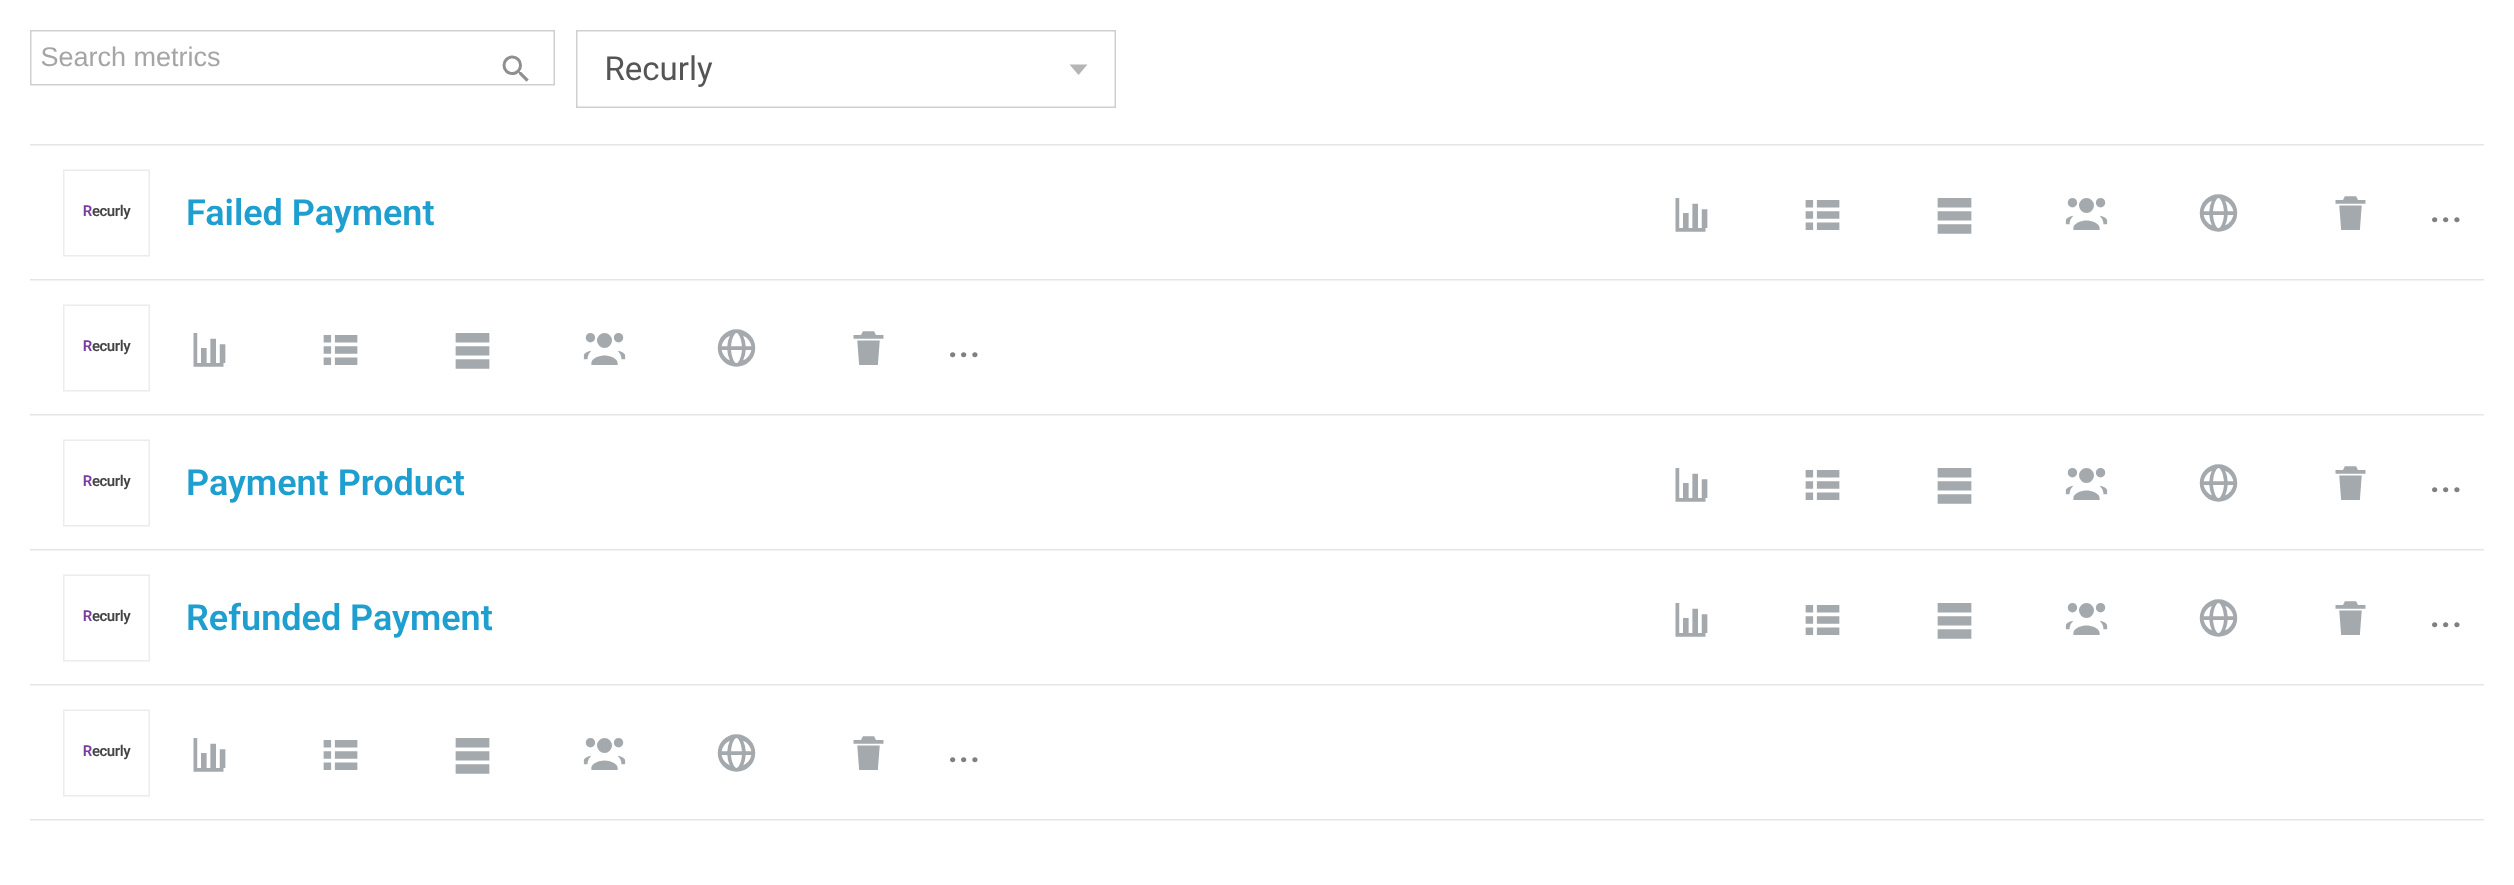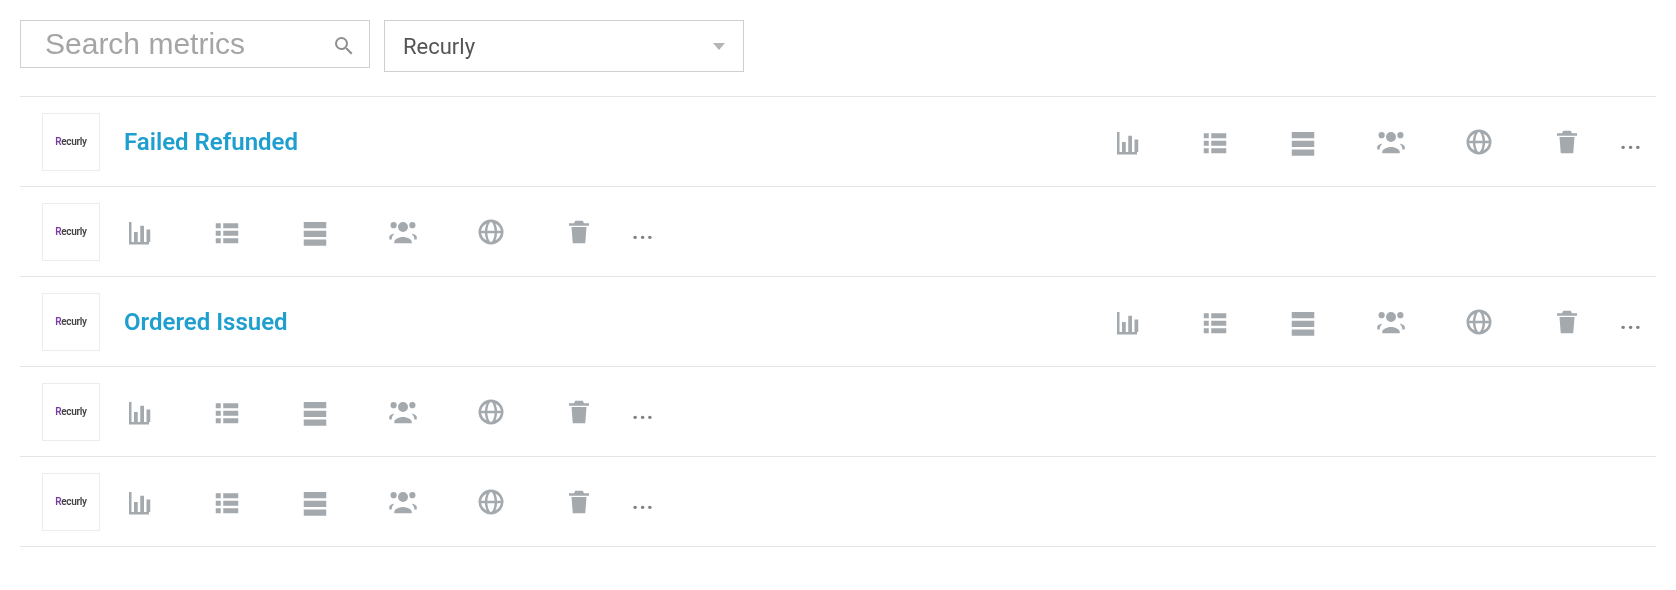--- a/index.html
+++ b/index.html
@@ -15,24 +15,24 @@
     display: flex;
     gap: 14px;
     margin-bottom: 24px;
   }
   .search-wrap {
     position: relative;
     width: 350px;
   }
   .search-input {
     width: 100%;
-    height: 48px;
+    height: 37px;
     border: 1px solid #cfcfcf;
-    font-size: 30px;
-    padding: 0 48px 0 24px;
+    font-size: 18px;
+    padding: 0 48px 0 6px;
     outline: none;
     background: #fff;
   }
   .search-input::placeholder { color: #a5a5a5; }
   .search-icon {
     position: absolute;
     right: 14px;
     top: 50%;
     transform: translateY(-50%);
     width: 24px; height: 24px;
@@ -153,100 +153,101 @@
     <span>Recurly</span>
     <span class="caret"></span>
   </div>
 </div>
 
 <div class="list" id="metric-list">
     <div class="row">
     <div class="logo">
       <span class="logo-text"><span class="r">R</span><span class="rest">ecurly</span></span>
     </div>
-    <div class="metric-name">Failed Refunded</div>
-    <div class="actions">
-      <svg class="action-icn" viewBox="0 0 24 24">
-          <use href="#ic-chart"></use>
-        </svg>
-      <svg class="action-icn" viewBox="0 0 24 24">
-          <use href="#ic-list"></use>
-        </svg>
-      <svg class="action-icn" viewBox="0 0 24 24">
-          <use href="#ic-server"></use>
-        </svg>
-      <svg class="action-icn" viewBox="0 0 24 24">
-          <use href="#ic-users"></use>
-        </svg>
-      <svg class="action-icn" viewBox="0 0 24 24">
-          <use href="#ic-globe"></use>
-        </svg>
-      <svg class="action-icn" viewBox="0 0 24 24">
-          <use href="#ic-trash"></use>
-        </svg>
-      <span class="more-dots">...</span>
-    </div>
-  </div>
-    <div class="row">
-    <div class="logo">
-      <span class="logo-text"><span class="r">R</span><span class="rest">ecurly</span></span>
-    </div>
-    <div class="actions">
-      <svg class="action-icn" viewBox="0 0 24 24">
-          <use href="#ic-chart"></use>
-        </svg>
-      <svg class="action-icn" viewBox="0 0 24 24">
-          <use href="#ic-list"></use>
-        </svg>
-      <svg class="action-icn" viewBox="0 0 24 24">
-          <use href="#ic-server"></use>
-        </svg>
-      <svg class="action-icn" viewBox="0 0 24 24">
-          <use href="#ic-users"></use>
-        </svg>
-      <svg class="action-icn" viewBox="0 0 24 24">
-          <use href="#ic-globe"></use>
-        </svg>
-      <svg class="action-icn" viewBox="0 0 24 24">
-          <use href="#ic-trash"></use>
-        </svg>
-      <span class="more-dots">...</span>
-    </div>
-  </div>
-    <div class="row">
-    <div class="logo">
-      <span class="logo-text"><span class="r">R</span><span class="rest">ecurly</span></span>
-    </div>
-    <div class="metric-name">Ordered Issued</div>
-    <div class="actions">
-      <svg class="action-icn" viewBox="0 0 24 24">
-          <use href="#ic-chart"></use>
-        </svg>
-      <svg class="action-icn" viewBox="0 0 24 24">
-          <use href="#ic-list"></use>
-        </svg>
-      <svg class="action-icn" viewBox="0 0 24 24">
-          <use href="#ic-server"></use>
-        </svg>
-      <svg class="action-icn" viewBox="0 0 24 24">
-          <use href="#ic-users"></use>
-        </svg>
-      <svg class="action-icn" viewBox="0 0 24 24">
-          <use href="#ic-globe"></use>
-        </svg>
-      <svg class="action-icn" viewBox="0 0 24 24">
-          <use href="#ic-trash"></use>
-        </svg>
-      <span class="more-dots">...</span>
-    </div>
-  </div>
-    <div class="row">
-    <div class="logo">
-      <span class="logo-text"><span class="r">R</span><span class="rest">ecurly</span></span>
-    </div>
+    <div class="metric-name">Failed Payment</div>
+    <div class="actions">
+      <svg class="action-icn" viewBox="0 0 24 24">
+          <use href="#ic-chart"></use>
+        </svg>
+      <svg class="action-icn" viewBox="0 0 24 24">
+          <use href="#ic-list"></use>
+        </svg>
+      <svg class="action-icn" viewBox="0 0 24 24">
+          <use href="#ic-server"></use>
+        </svg>
+      <svg class="action-icn" viewBox="0 0 24 24">
+          <use href="#ic-users"></use>
+        </svg>
+      <svg class="action-icn" viewBox="0 0 24 24">
+          <use href="#ic-globe"></use>
+        </svg>
+      <svg class="action-icn" viewBox="0 0 24 24">
+          <use href="#ic-trash"></use>
+        </svg>
+      <span class="more-dots">...</span>
+    </div>
+  </div>
+    <div class="row">
+    <div class="logo">
+      <span class="logo-text"><span class="r">R</span><span class="rest">ecurly</span></span>
+    </div>
+    <div class="actions">
+      <svg class="action-icn" viewBox="0 0 24 24">
+          <use href="#ic-chart"></use>
+        </svg>
+      <svg class="action-icn" viewBox="0 0 24 24">
+          <use href="#ic-list"></use>
+        </svg>
+      <svg class="action-icn" viewBox="0 0 24 24">
+          <use href="#ic-server"></use>
+        </svg>
+      <svg class="action-icn" viewBox="0 0 24 24">
+          <use href="#ic-users"></use>
+        </svg>
+      <svg class="action-icn" viewBox="0 0 24 24">
+          <use href="#ic-globe"></use>
+        </svg>
+      <svg class="action-icn" viewBox="0 0 24 24">
+          <use href="#ic-trash"></use>
+        </svg>
+      <span class="more-dots">...</span>
+    </div>
+  </div>
+    <div class="row">
+    <div class="logo">
+      <span class="logo-text"><span class="r">R</span><span class="rest">ecurly</span></span>
+    </div>
+    <div class="metric-name">Payment Product</div>
+    <div class="actions">
+      <svg class="action-icn" viewBox="0 0 24 24">
+          <use href="#ic-chart"></use>
+        </svg>
+      <svg class="action-icn" viewBox="0 0 24 24">
+          <use href="#ic-list"></use>
+        </svg>
+      <svg class="action-icn" viewBox="0 0 24 24">
+          <use href="#ic-server"></use>
+        </svg>
+      <svg class="action-icn" viewBox="0 0 24 24">
+          <use href="#ic-users"></use>
+        </svg>
+      <svg class="action-icn" viewBox="0 0 24 24">
+          <use href="#ic-globe"></use>
+        </svg>
+      <svg class="action-icn" viewBox="0 0 24 24">
+          <use href="#ic-trash"></use>
+        </svg>
+      <span class="more-dots">...</span>
+    </div>
+  </div>
+    <div class="row">
+    <div class="logo">
+      <span class="logo-text"><span class="r">R</span><span class="rest">ecurly</span></span>
+    </div>
+    <div class="metric-name">Refunded Payment</div>
     <div class="actions">
       <svg class="action-icn" viewBox="0 0 24 24">
           <use href="#ic-chart"></use>
         </svg>
       <svg class="action-icn" viewBox="0 0 24 24">
           <use href="#ic-list"></use>
         </svg>
       <svg class="action-icn" viewBox="0 0 24 24">
           <use href="#ic-server"></use>
         </svg>

